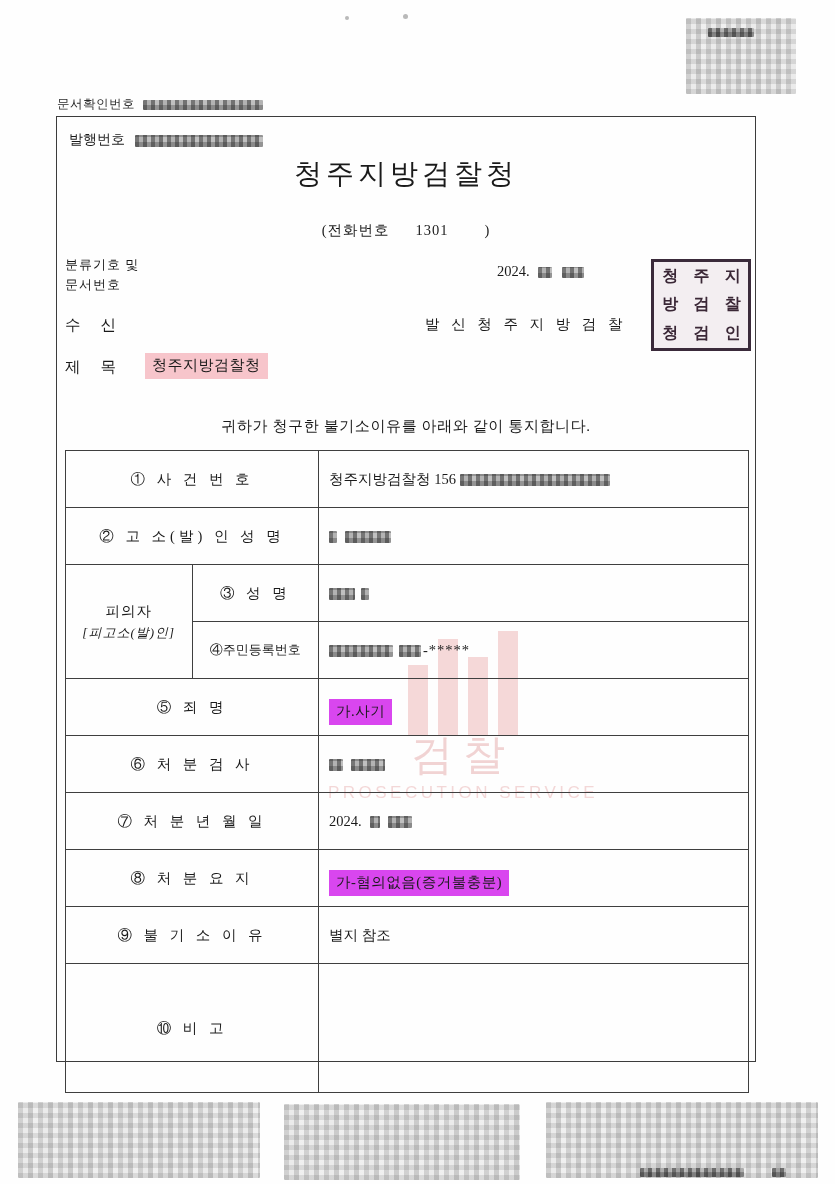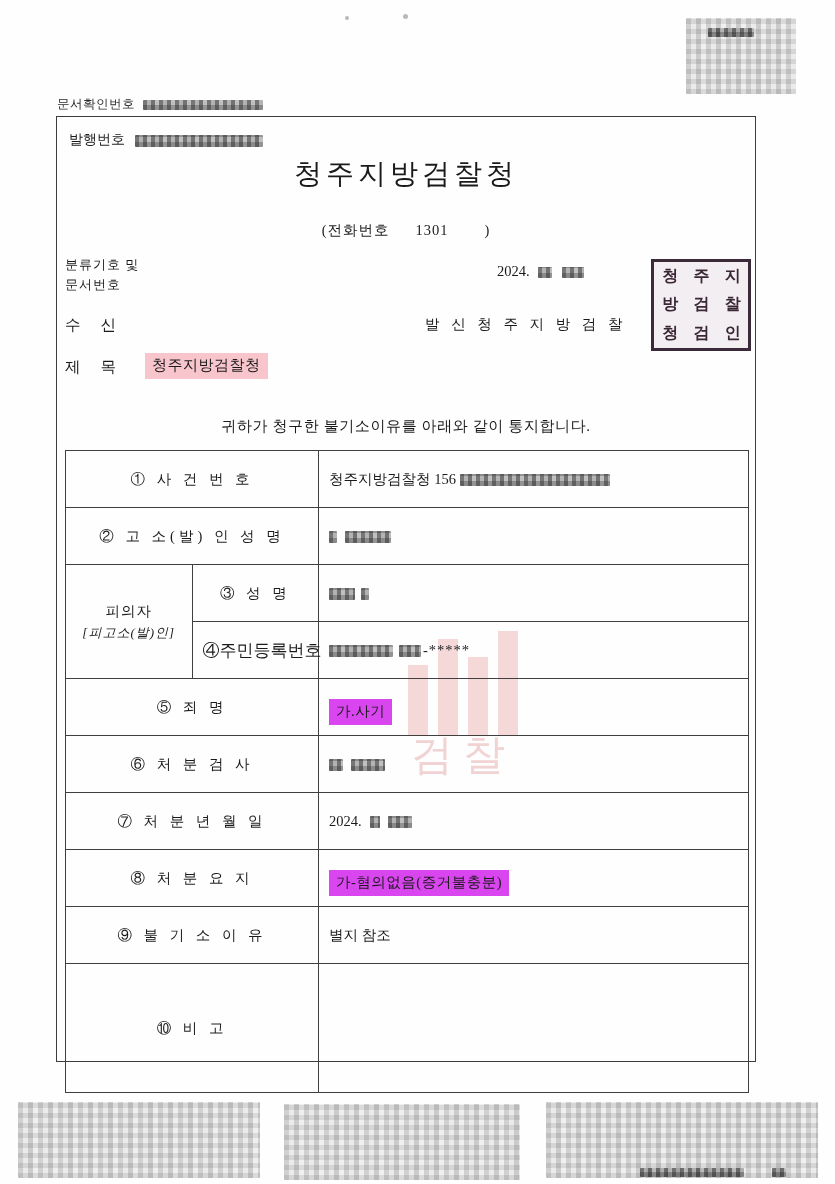--- a/index.html
+++ b/index.html
@@ -287,21 +287,21 @@
     text-align: center;
     letter-spacing: 1px;
     line-height: 1.5;
   }
   .lbl-sub {
     width: 114px;
     text-align: center;
     letter-spacing: 4px;
     white-space: nowrap;
   }
-  .lbl-sub.tight { letter-spacing: 0; font-size: 17px; margin-left: 42px; }
+  .lbl-sub.tight { letter-spacing: 0; font-size: 13px; margin-left: 42px; }
   .val { padding-left: 14px; }
   .val .redact { height: 12px; }
   .hl {
     background: #d946ef;
     padding: 3px 7px 4px;
     display: inline-block;
     letter-spacing: .5px;
     margin-top: 9px;
   }
   .tall td { height: 120px; }
@@ -389,20 +389,21 @@
     </div>
 
     <div class="watermark">
       <div class="wm-bars">
           <i></i>
           <i></i>
           <i></i>
           <i></i>
         </div>
       <div class="wm-ko">검찰</div>
+      <div class="wm-en">PROSECUTION SERVICE</div>
     </div>
 
     <table class="tbl">
       <tbody>
         <tr>
           <td class="lbl" colspan="2">
             <span>①</span>
             <span>사  건  번  호</span>
           </td>
           <td class="val">

